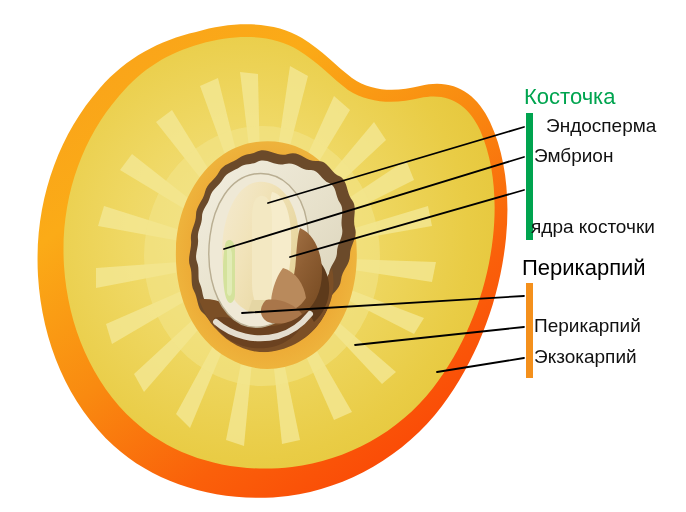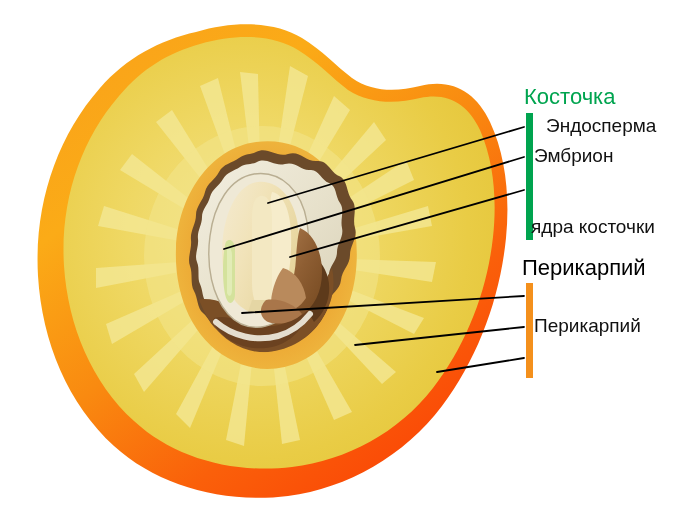--- a/index.html
+++ b/index.html
@@ -330,15 +330,16 @@
       </g>
   </svg>
 
   <div class="labels-layer" id="labels-layer">
       <div class="lbl group-heading" style="left: 524px; top: 84px; color: rgb(0, 164, 79);">Косточка</div>
       <div class="lbl item-label" style="left: 534px; top: 115px; padding-left: 12px;">Эндосперма</div>
       <div class="lbl item-label" style="left: 534px; top: 145px;">Эмбрион</div>
       <div class="lbl item-label" style="left: 531px; top: 216px;">ядра косточки</div>
       <div class="lbl group-heading" style="left: 522px; top: 255px; color: #000000;">Перикарпий</div>
       <div class="lbl item-label" style="left: 534px; top: 315px;">Перикарпий</div>
+      <div class="lbl item-label" style="left: 534px; top: 346px;">Экзокарпий</div>
     </div>
 
 </div>
 
 </body></html>

